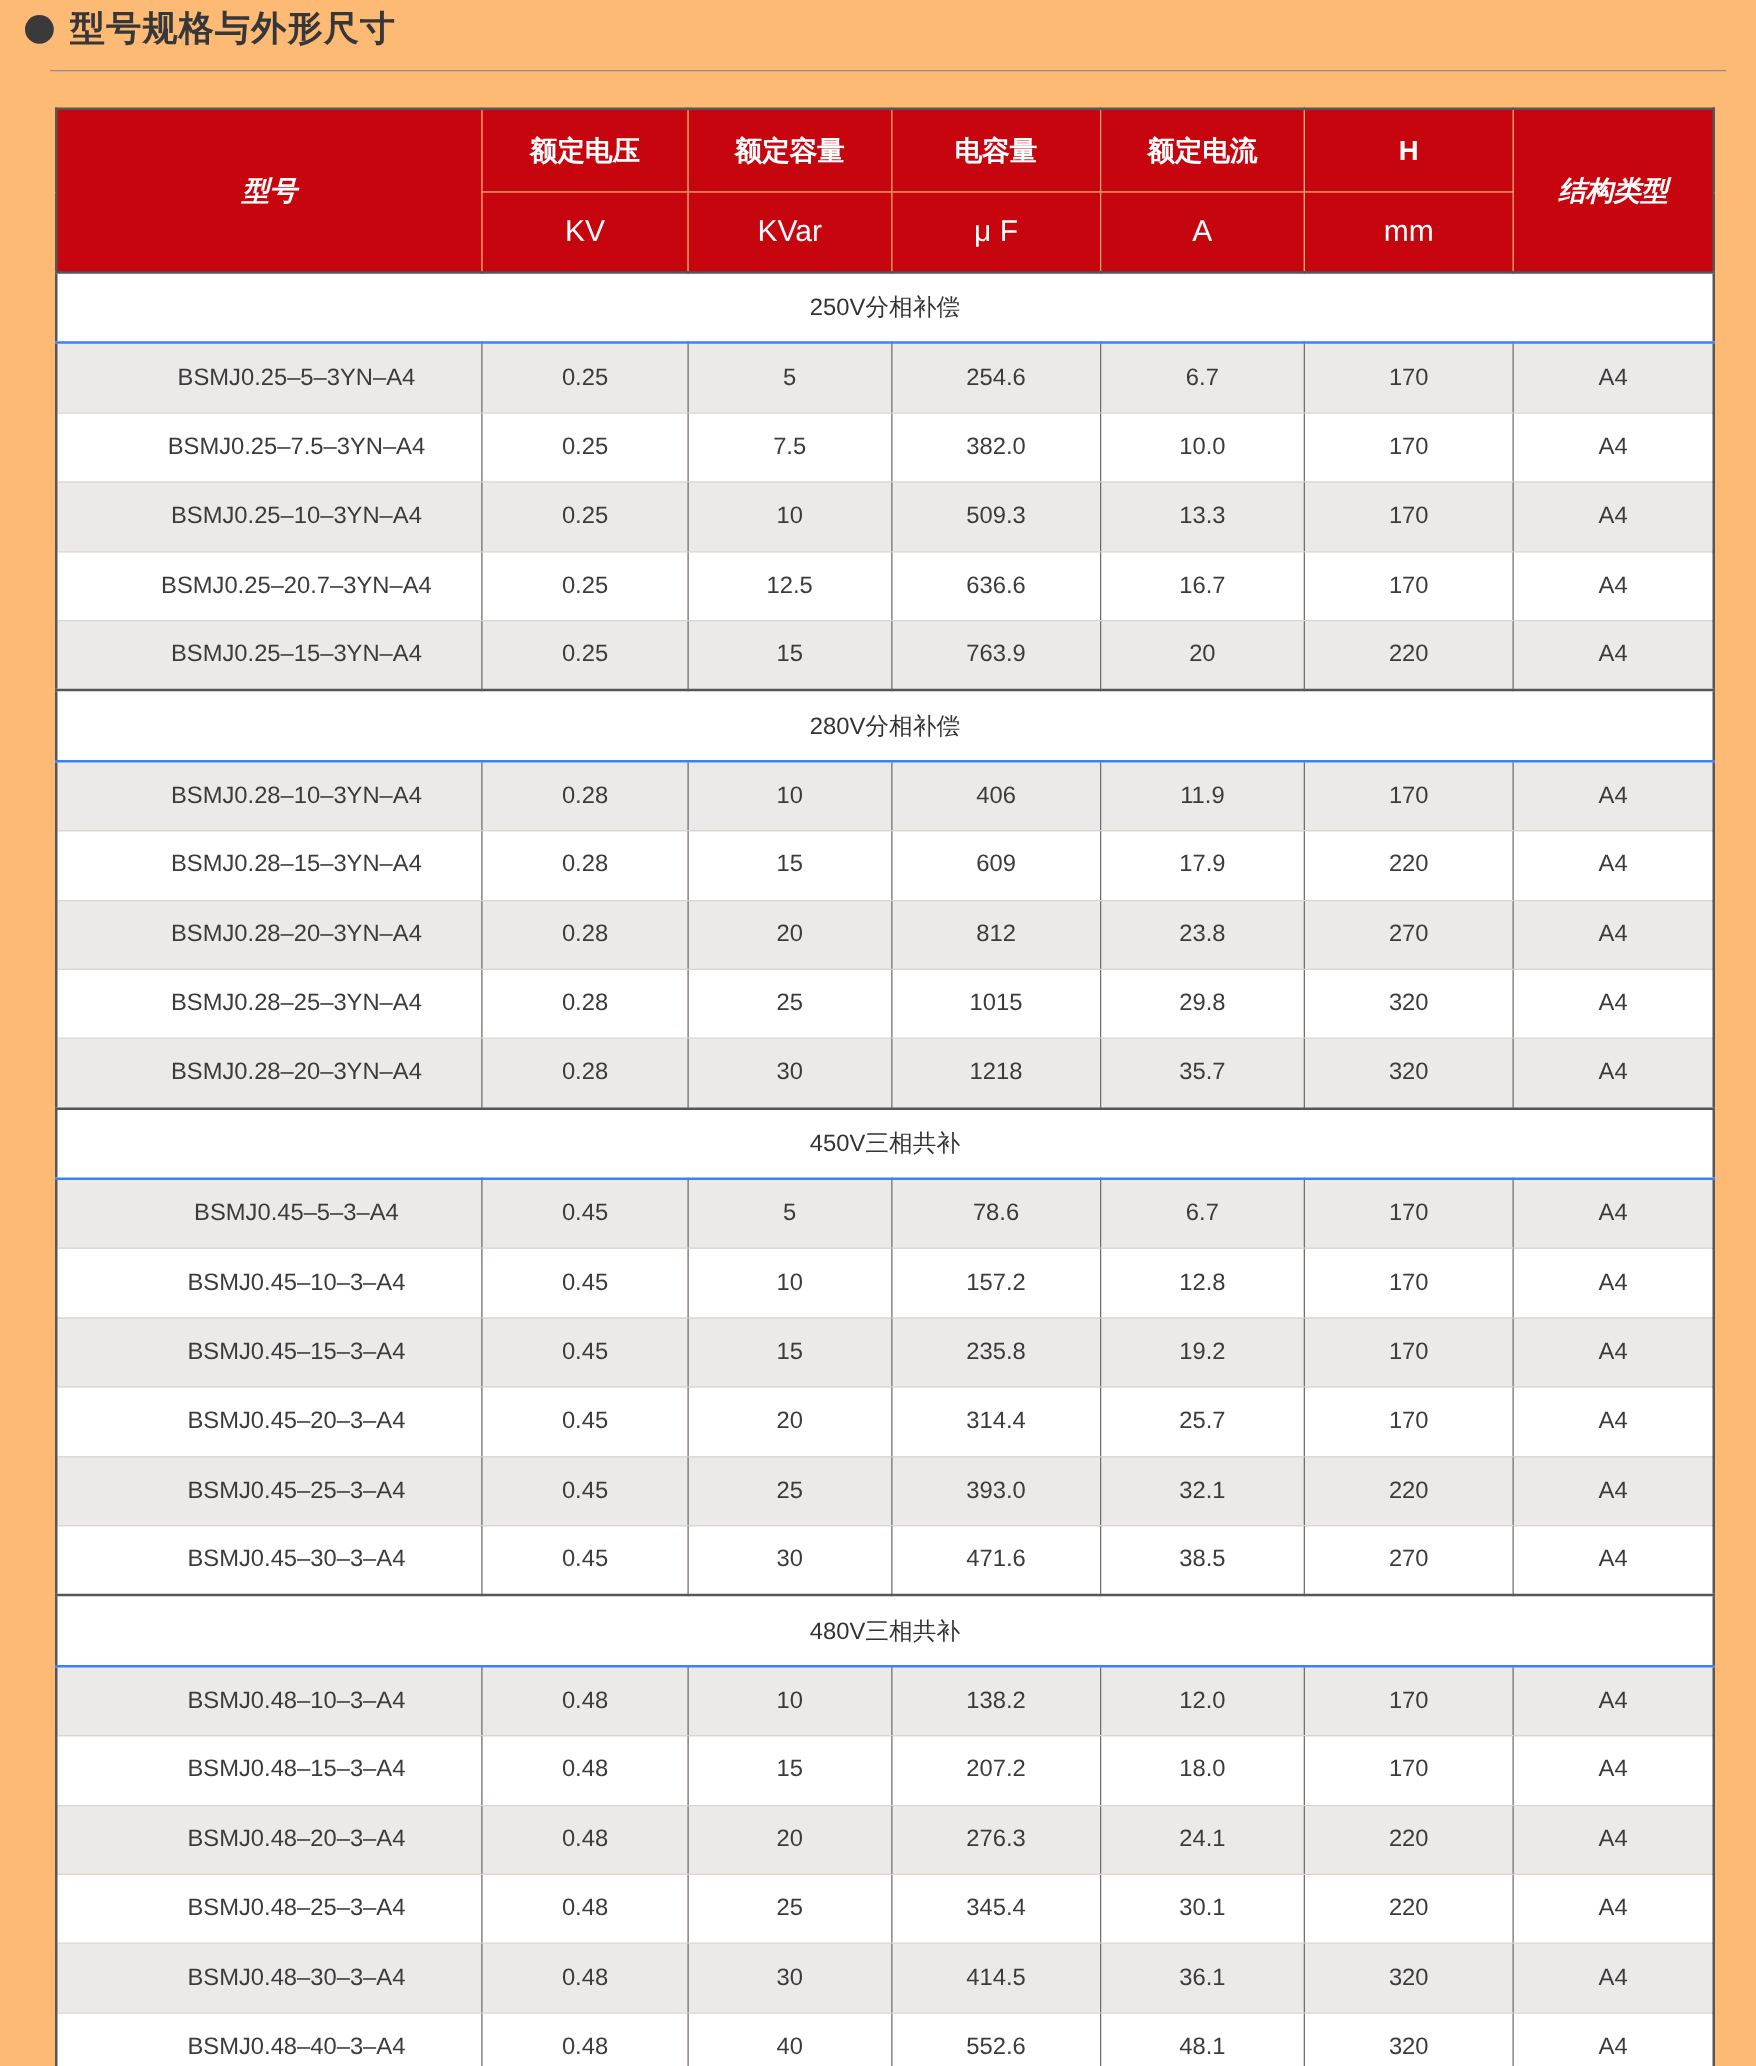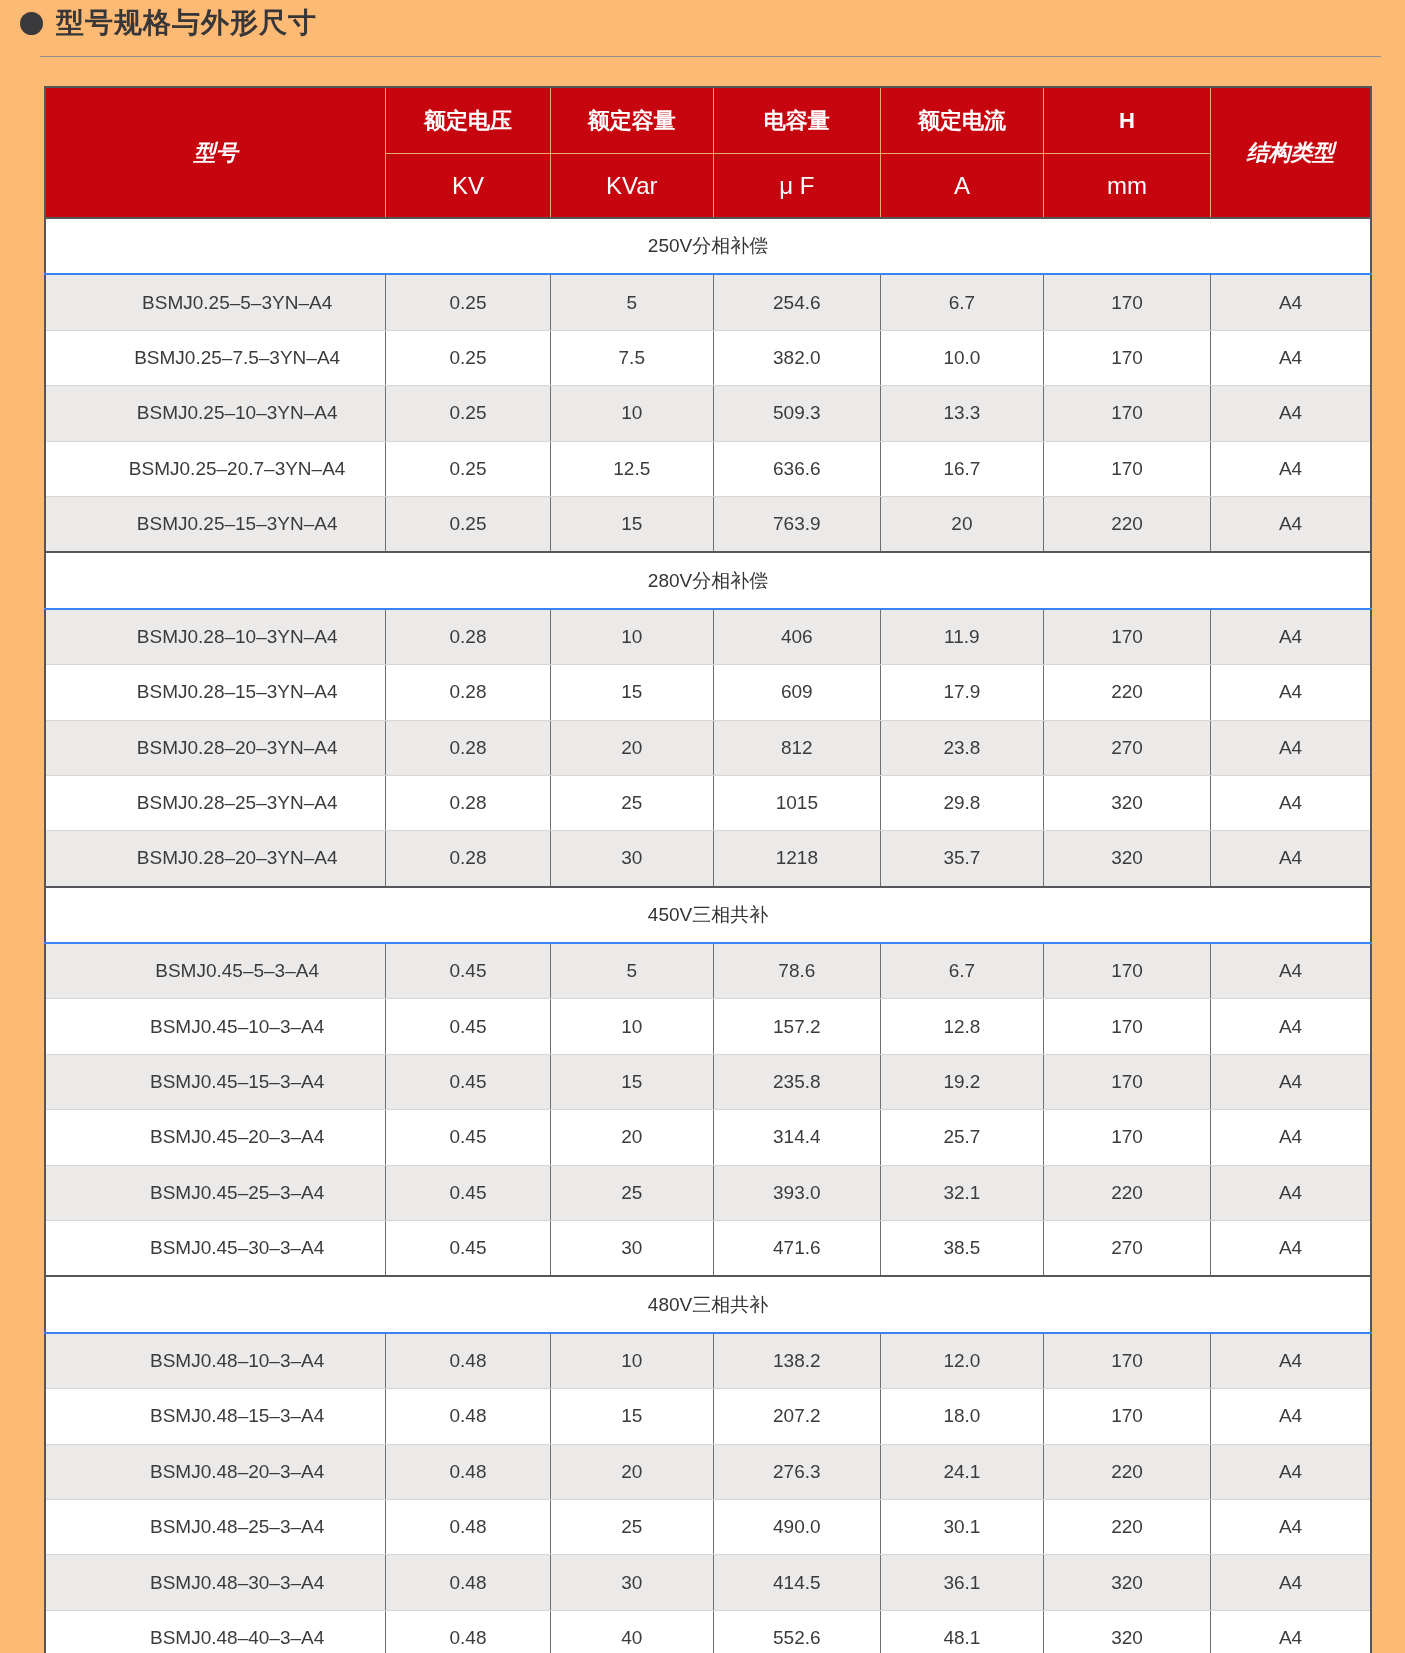--- a/index.html
+++ b/index.html
@@ -325,21 +325,21 @@
           <td class="num-cell">20</td>
           <td class="num-cell">276.3</td>
           <td class="num-cell">24.1</td>
           <td class="num-cell">220</td>
           <td class="num-cell">A4</td>
         </tr>
         <tr class="data-row">
           <td class="model-cell">BSMJ0.48–25–3–A4</td>
           <td class="num-cell">0.48</td>
           <td class="num-cell">25</td>
-          <td class="num-cell">490.0</td>
+          <td class="num-cell">345.4</td>
           <td class="num-cell">30.1</td>
           <td class="num-cell">220</td>
           <td class="num-cell">A4</td>
         </tr>
         <tr class="data-row alt">
           <td class="model-cell">BSMJ0.48–30–3–A4</td>
           <td class="num-cell">0.48</td>
           <td class="num-cell">30</td>
           <td class="num-cell">414.5</td>
           <td class="num-cell">36.1</td>

